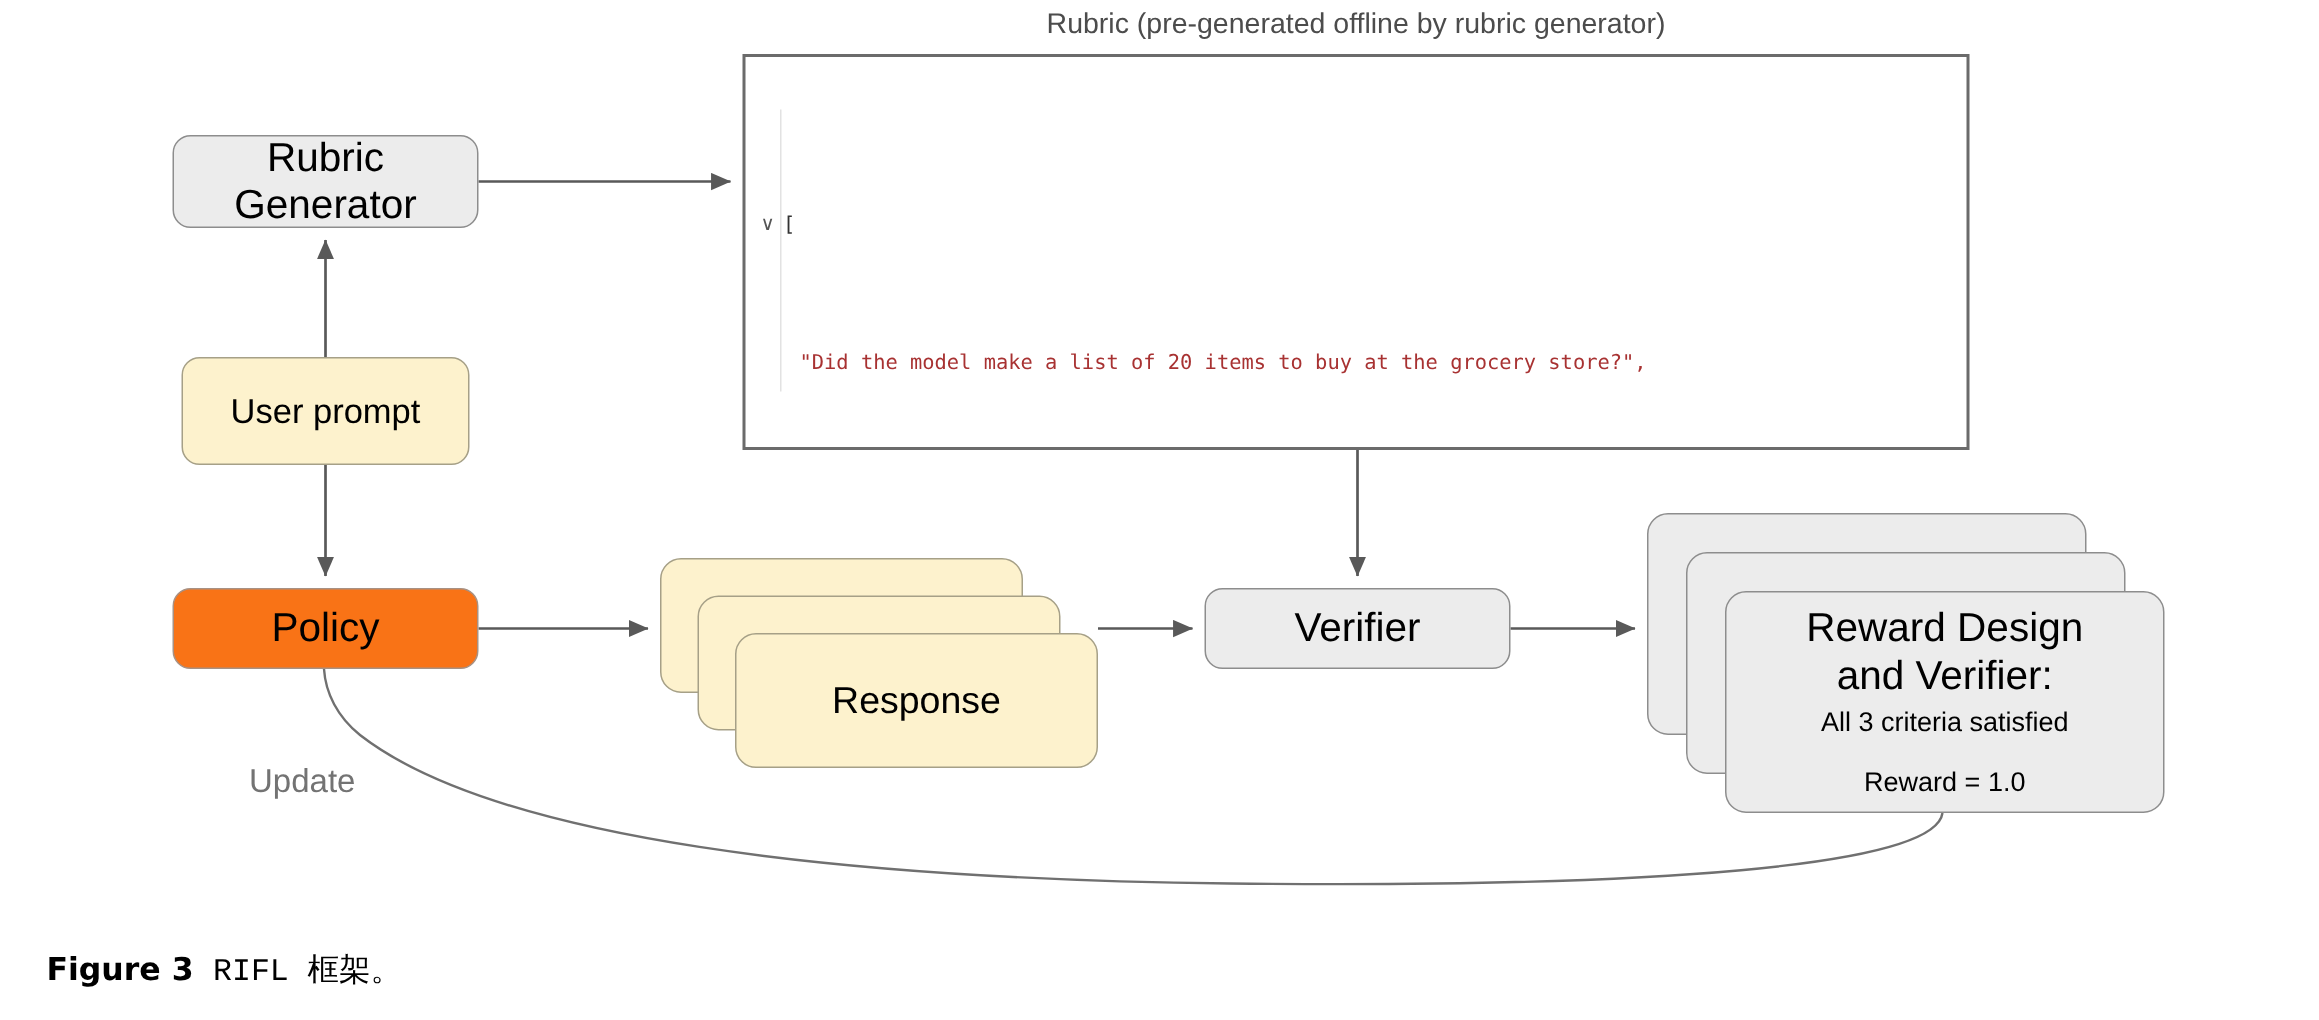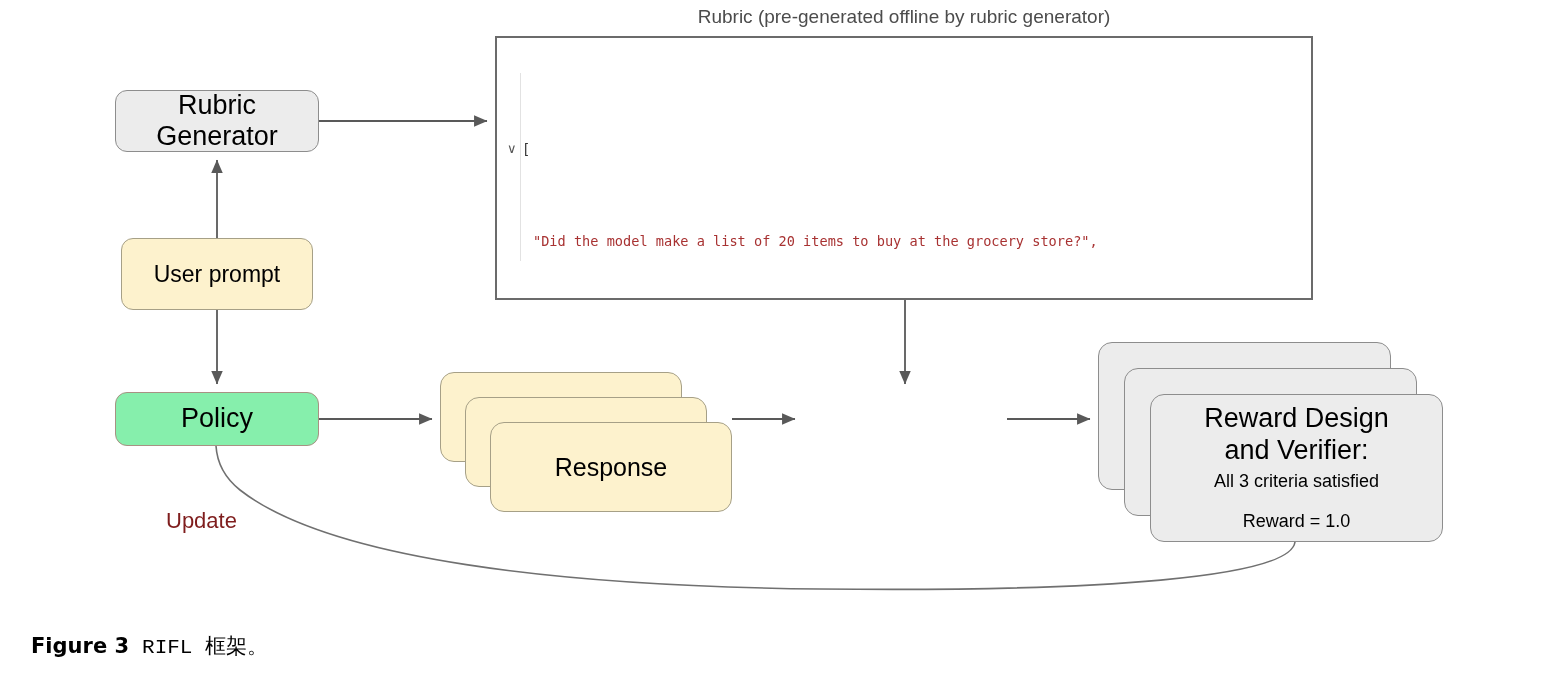--- a/index.html
+++ b/index.html
@@ -38,21 +38,21 @@
     display: flex;
     flex-direction: column;
     align-items: center;
     justify-content: center;
     text-align: center;
     color: #000000;
     line-height: 1.16;
   }
   .grey   { background: #ececec; border-color: #8d8d8d; }
   .yellow { background: #fdf2cd; border-color: #a6a087; }
-  .peach  { background: #86efac; border-color: #a89183; }
+  .peach  { background: #f97316; border-color: #a89183; }
 
   #rubric-generator {
     left: 115px; top: 90px; width: 204px; height: 62px;
     font-size: 27px;
   }
   #user-prompt {
     left: 121px; top: 238px; width: 192px; height: 72px;
     font-size: 23px;
   }
   #policy {
@@ -62,21 +62,21 @@
   #verifier {
     left: 803px; top: 392px; width: 204px; height: 54px;
     font-size: 27px;
   }
 
   
   #update-label {
     position: absolute;
     left: 166px; top: 508px;
     font-size: 22px;
-    color: #7f1d1d;
+    color: #737373;
     white-space: nowrap;
   }
 
   
   .stack { position: absolute; }
   .stack .card {
     position: absolute;
     box-sizing: border-box;
     border: 1.4px solid #a6a087;
     border-radius: 14px;
@@ -237,20 +237,23 @@
 
   <div class="node grey" id="rubric-generator">
     <div>Rubric</div>
     <div>Generator</div>
   </div>
 
   <div class="node peach" id="policy">
     <div>Policy</div>
   </div>
 
+  <div class="node grey" id="verifier">
+    <div>Verifier</div>
+  </div>
 
   <div id="update-label">Update</div>
 
   <div class="stack" id="response-stack">
     <div class="card c1"></div>
     <div class="card c2"></div>
     <div class="card c3">
       <div id="response-label">Response</div>
     </div>
   </div>

